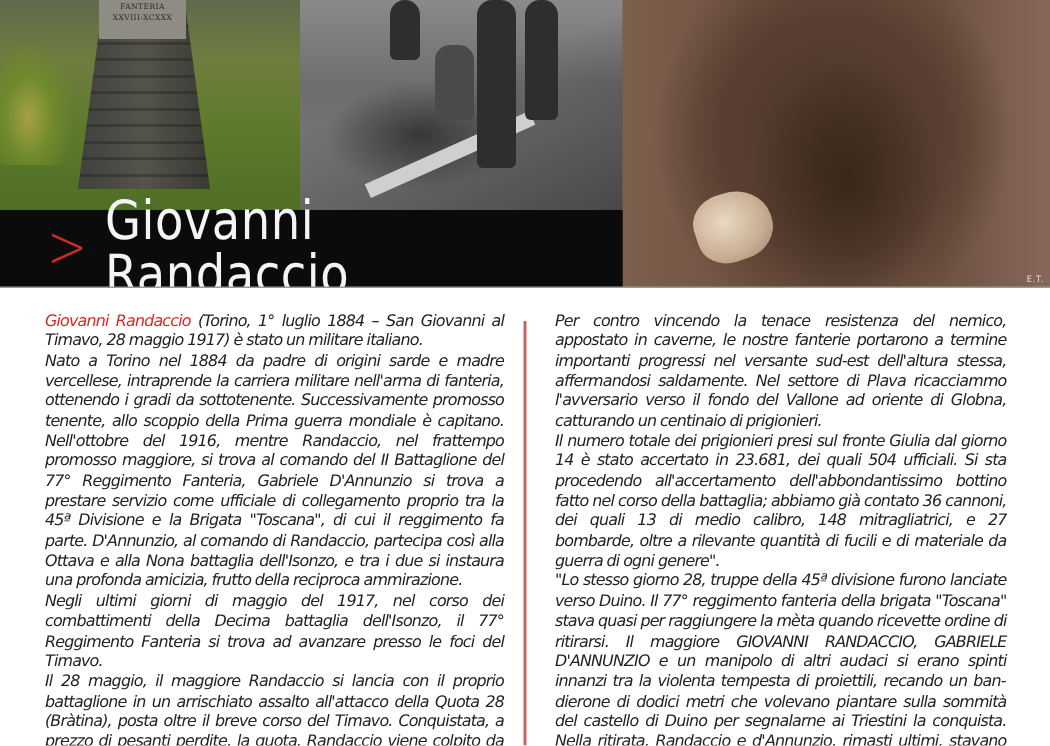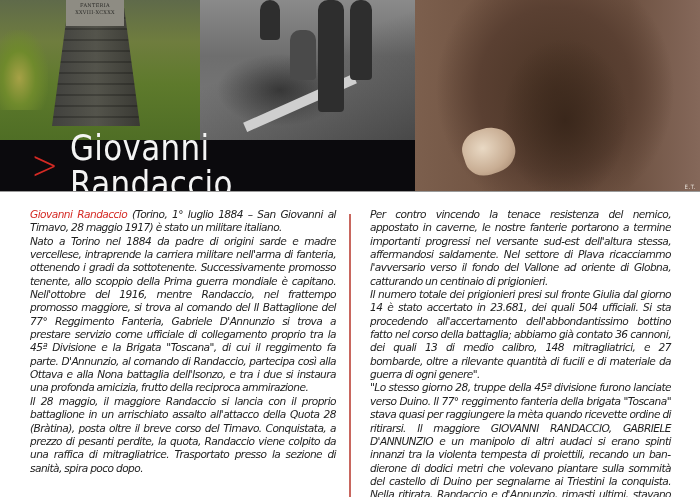--- a/index.html
+++ b/index.html
@@ -114,20 +114,21 @@
   <div class="title-bar">
     <span class="title-arrow">&gt;</span>
     <h1 class="title-text" style="margin:0 0 0 8px;">Giovanni Randaccio</h1>
   </div>
 </div>
 <div class="title-rule"></div>
 
 <div class="col col-left">
   <p><span class="lead-name">Giovanni Randaccio</span><span> (Torino, 1° luglio 1884 – San Giovanni al Timavo, 28 maggio 1917) è stato un militare italiano.</span></p>
   <p>Nato a Torino nel 1884 da padre di origini sarde e madre vercellese, intra­prende la carriera militare nell'arma di fanteria, ottenendo i gradi da sotto­tenente. Successivamente promosso tenente, allo scoppio della Prima guerra mondiale è capitano. Nell'ottobre del 1916, mentre Randaccio, nel frattempo promosso maggiore, si trova al comando del II Battaglione del 77° Reggimento Fanteria, Gabriele D'Annunzio si trova a prestare servizio come ufficiale di collegamento proprio tra la 45ª Divisione e la Brigata "Toscana", di cui il reggimento fa parte.  D'Annunzio, al comando di Randaccio, partecipa così alla Ottava e alla Nona battaglia dell'Isonzo, e tra i due si instaura una profonda amicizia, frutto della reciproca ammirazione.</p>
+  <p>Negli ultimi giorni di maggio del 1917, nel corso dei combattimenti della Decima battaglia dell'Isonzo, il 77° Reggimento Fanteria si trova ad avan­zare presso le foci del Timavo.</p>
   <p>Il 28 maggio, il maggiore Randaccio si lancia con il proprio battaglione in un arrischiato assalto all'attacco della Quota 28 (Bràtina), posta oltre il breve corso del Timavo. Conquistata, a prezzo di pesanti perdite, la quota, Randaccio viene colpito da una raffica di mitragliatrice. Trasporta­to presso la sezione di sanità, spira poco dopo.</p>
 
 </div>
 
 <div class="divider"></div>
 
 <div class="col col-right">
   <p class="quote">Per contro vincendo la tenace resistenza del nemico, appostato in caver­ne, le nostre fanterie portarono a termine importanti progressi nel ver­sante sud-est dell'altura stessa, affermandosi saldamente. Nel settore di Plava ricacciammo l'avversario verso il fondo del Vallone ad oriente di Globna, catturando un centinaio di prigionieri.</p>
   <p class="quote">Il numero totale dei prigionieri presi sul fronte Giulia dal giorno 14 è stato accertato in 23.681, dei quali 504 ufficiali. Si sta procedendo all'accerta­mento dell'abbondantissimo bottino fatto nel corso della battaglia; ab­biamo già contato 36 cannoni, dei quali 13 di medio calibro, 148 mitra­gliatrici, e 27 bombarde, oltre a rilevante quantità di fucili e di materiale da guerra di ogni genere".</p>
   <p>"Lo stesso giorno 28, truppe della 45ª divisione furono lanciate verso Duino. Il 77° reggimento fanteria della brigata "Toscana" stava quasi per raggiungere la mèta quando ricevette ordine di ritirarsi. Il maggiore GIO­VANNI RANDACCIO, GABRIELE D'ANNUNZIO e un manipolo di altri audaci si erano spinti innanzi tra la violenta tempesta di proiettili, recando un ban­dierone di dodici metri che volevano piantare sulla sommità del castello di Duino per segnalarne ai Triestini la conquista. Nella ritirata, Randaccio e d'Annunzio, rimasti ultimi, stavano attraversando su una passerella volante il Timavo quando il primo, colpito a morte, cadde. Aveva 34 anni.</p>

